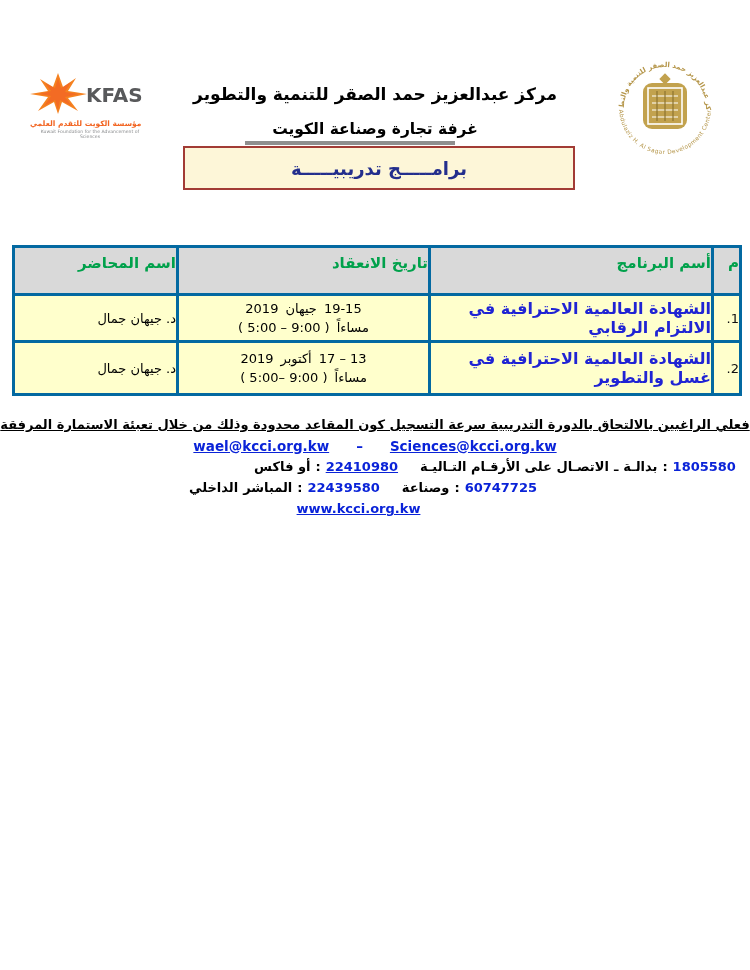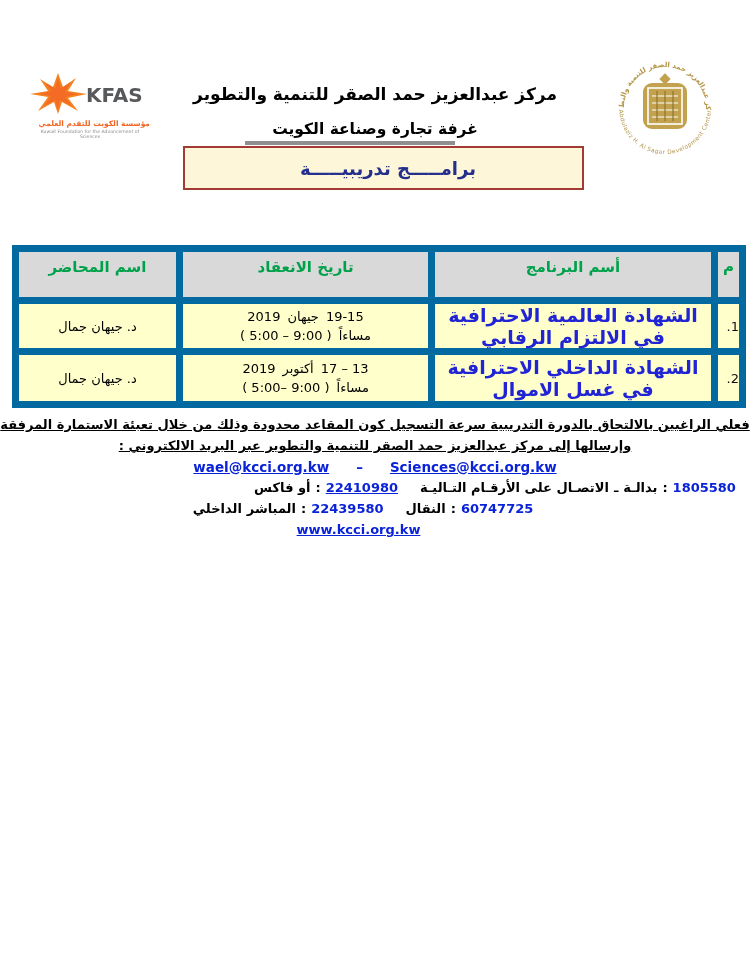--- a/index.html
+++ b/index.html
@@ -3,41 +3,41 @@
 <meta charset="utf-8">
 <style>
   html,body{margin:0;padding:0;background:#e8e8e8;}
   .page{
     position:relative;width:750px;height:970px;background:#ffffff;
     font-family:"DejaVu Sans","Liberation Sans",sans-serif;overflow:hidden;
     margin:0 auto;
   }
   
   .kfas{position:absolute;left:30px;top:72px;width:120px;}
-  .kfas .ar{color:#f26522;font-size:7.5px;text-align:right;margin-top:1px;font-weight:bold;}
+  .kfas .ar{color:#f26522;font-size:7.5px;text-align:left;margin-top:1px;font-weight:bold;}
   .kfas .en{color:#8a8c8e;font-size:4.6px;text-align:center;margin-top:1px;}
   .emblem{position:absolute;left:610px;top:53px;width:110px;height:110px;}
   .title1{position:absolute;top:84px;left:0;width:750px;text-align:center;
     font-size:17px;font-weight:bold;color:#000;}
   .title2{position:absolute;top:120px;left:0;width:750px;text-align:center;
     font-size:15.5px;font-weight:bold;color:#000;}
   .graybar{position:absolute;left:245px;top:141px;width:210px;height:4px;background:#8f8f8f;}
   .banner{position:absolute;left:183px;top:146px;width:388px;height:40px;
     background:#fdf6d8;border:2px solid #a23b35;display:flex;align-items:center;justify-content:center;
-    color:#232e8d;font-size:18px;font-weight:bold;padding-left:9px;}
+    color:#232e8d;font-size:18px;font-weight:bold;}
   
   table.prog{position:absolute;left:12px;top:245px;width:727px;border-collapse:collapse;
     table-layout:fixed;border:2px solid #1a1a1a;}
-  table.prog th,table.prog td{border:7px solid #0369a1;padding:0;}
+  table.prog th,table.prog td{border:3px solid #0369a1;padding:0;text-align:right;}
   table.prog thead th{background:#d9d9d9;color:#00a14b;font-size:15px;font-weight:bold;
     vertical-align:top;padding-top:6px;height:39px;}
   table.prog tbody td{background:#ffffcc;vertical-align:middle;}
   tr.r1{height:47px;} tr.r2{height:53px;}
   td.numcell{vertical-align:top;text-align:right;padding:3px 5px 0 0;font-size:13px;color:#111;}
-  td.progcell{color:#2024d4;font-weight:bold;font-size:19px;text-align:center;padding:0 6px;}
+  td.progcell{color:#2024d4;font-weight:bold;font-size:16px;text-align:center;padding:0 6px;}
   td.datecell{font-size:13px;color:#000;}
   td.lectcell{font-size:13px;color:#000;text-align:center;}
   .dline{display:flex;justify-content:center;align-items:center;gap:7px;line-height:19px;}
   
   .notice{position:absolute;top:414px;left:0;width:750px;color:#000;font-size:13px;font-weight:bold;}
   .nline{height:21px;display:flex;justify-content:center;align-items:center;gap:5px;position:relative;}
   .nline.plain{display:block;text-align:center;line-height:21px;text-decoration:underline;}
   .l3{font-size:13.5px;gap:27px;}
   .l4{left:120px;}
   .l5{left:-12px;}
@@ -126,29 +126,28 @@
           <div class="dline">
             <span>2019</span>
             <span dir="rtl">أكتوبر</span>
             <span dir="ltr">17 – 13</span>
           </div>
           <div class="dline">
             <span dir="ltr">( 5:00– 9:00 )</span>
             <span dir="rtl">مساءاً</span>
           </div>
         </td>
-        <td class="progcell" dir="rtl">الشهادة الداخلي الاحترافية في غسل الاموال</td>
+        <td class="progcell" dir="rtl">الشهادة العالمية الاحترافية في غسل والتطوير</td>
         <td class="numcell" dir="rtl">2.</td>
       </tr>
     </tbody>
   </table>
 
   <div class="notice">
     <div class="nline plain" dir="rtl">فعلي الراغبين بالالتحاق بالدورة التدريبية سرعة التسجيل كون المقاعد محدودة وذلك من خلال تعبئة الاستمارة المرفقة</div>
-    <div class="nline plain" dir="rtl">وإرسالها إلى مركز عبدالعزيز حمد الصقر للتنمية والتطوير عبر البريد الالكتروني :</div>
 
     <div class="nline l3">
       <span class="lnk">wael@kcci.org.kw</span>
       <span class="blue">–</span>
       <span class="lnk">Sciences@kcci.org.kw</span>
     </div>
 
     <div class="nline l4">
       <span dir="rtl">أو فاكس</span>
       <span>:</span>
@@ -160,21 +159,21 @@
       <span>:</span>
       <span class="blue">1805580</span>
     </div>
 
     <div class="nline l5">
       <span dir="rtl">الداخلي</span>
       <span dir="rtl">المباشر</span>
       <span>:</span>
       <span class="blue">22439580</span>
       <span class="gapsp"></span>
-      <span dir="rtl">النقال</span>
+      <span dir="rtl">وصناعة</span>
       <span>:</span>
       <span class="blue">60747725</span>
     </div>
 
     <div class="nline l6">
       <span class="lnk">www.kcci.org.kw</span>
       <span class="gapsp"></span>
     </div>
   </div>
 

